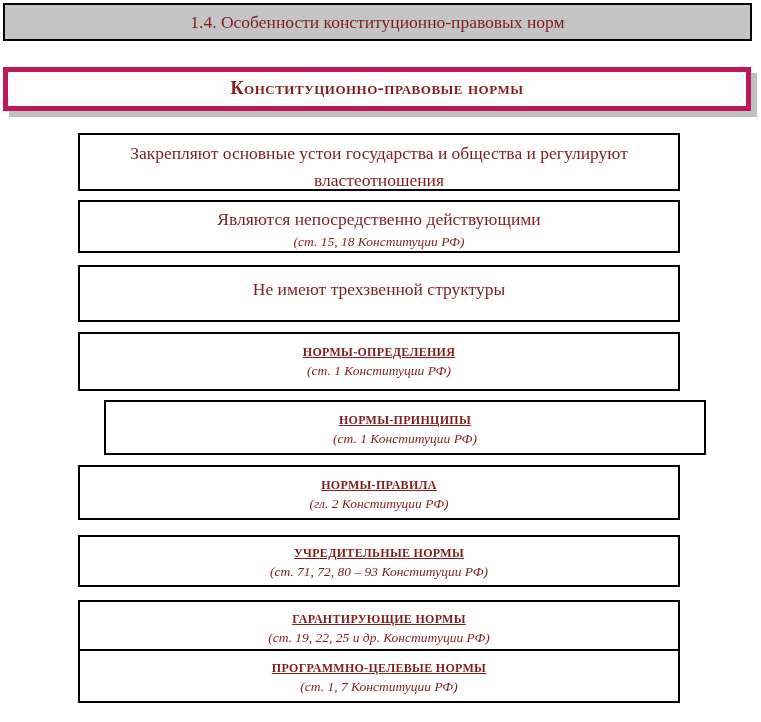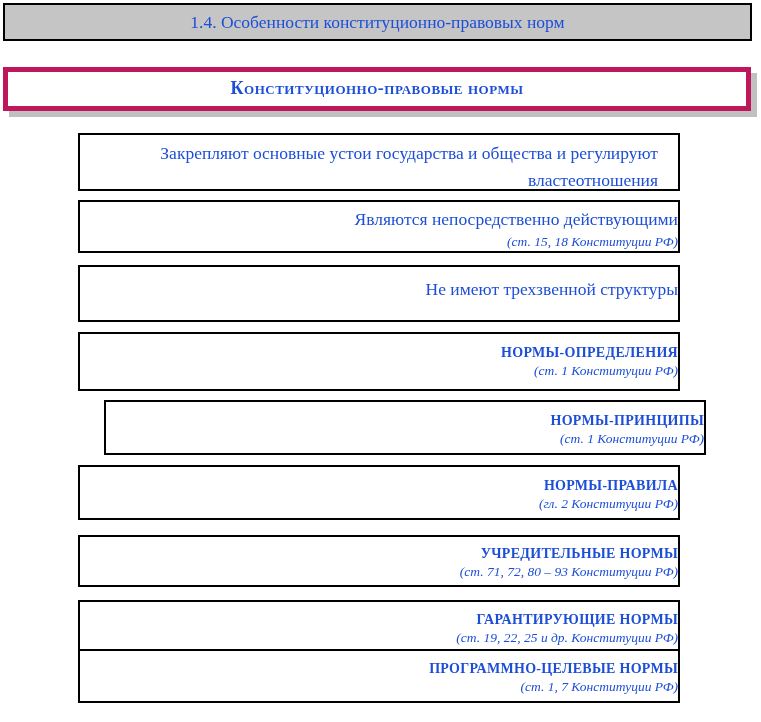--- a/index.html
+++ b/index.html
@@ -6,21 +6,21 @@
     margin: 0;
     padding: 0;
     background: #ffffff;
   }
   .sheet {
     position: relative;
     width: 761px;
     height: 722px;
     background: #ffffff;
     font-family: "Liberation Serif", "DejaVu Serif", serif;
-    color: #1d4ed8;
+    color: #7f1d1d;
     overflow: hidden;
   }
 
   
   .section-header {
     position: absolute;
     left: 3px;
     top: 3px;
     width: 749px;
     height: 38px;
@@ -56,33 +56,34 @@
   }
 
   
   .node {
     position: absolute;
     left: 78px;
     width: 602px;
     box-sizing: border-box;
     border: 2px solid #000000;
     background: #ffffff;
-    text-align: right;
+    text-align: center;
     overflow: hidden;
   }
   .node .text {
     font-size: 17.5px;
     line-height: 27px;
   }
   .node .heading {
     font-weight: bold;
-    font-size: 14px;
+    font-size: 12px;
     letter-spacing: 0.3px;
     line-height: 19px;
     padding-top: 9px;
+    text-decoration: underline;
   }
   .node .ref {
     font-style: italic;
     font-size: 13.5px;
     line-height: 18px;
   }
 
   
   .b1 { top: 133px; height: 58px; }
   .b1 .text { padding: 5px 20px 0 20px; }

